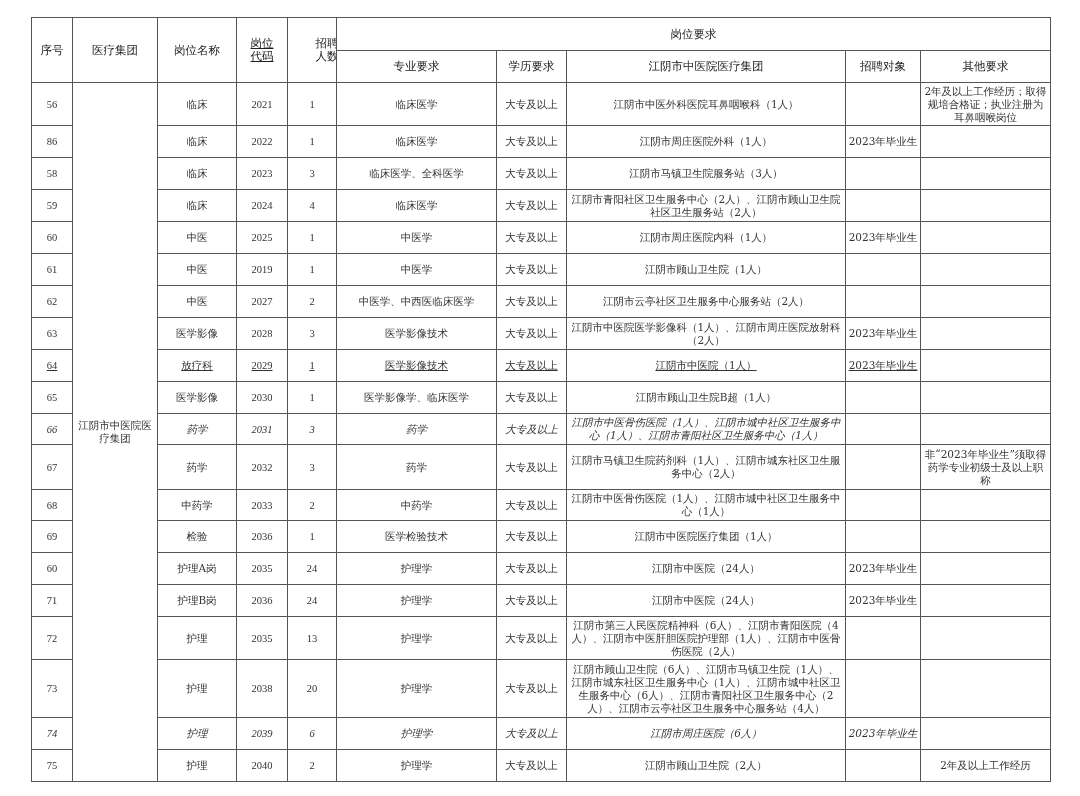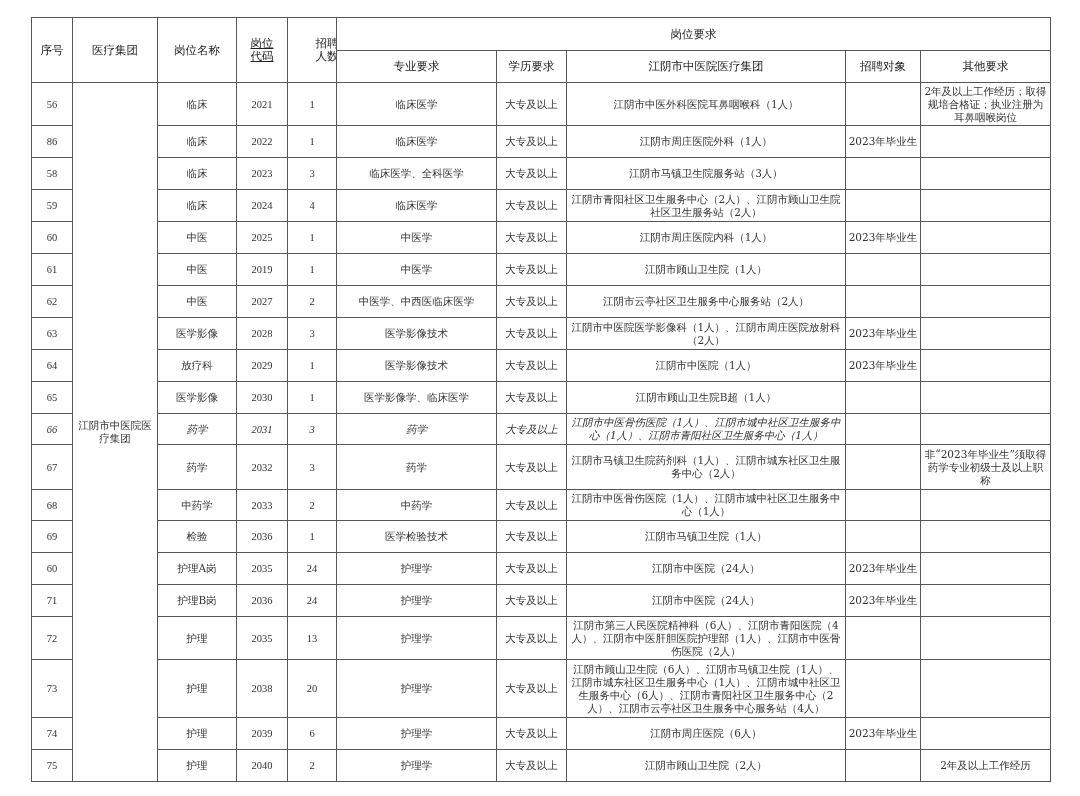--- a/index.html
+++ b/index.html
@@ -131,21 +131,21 @@
         <td class="num">63</td>
         <td>医学影像</td>
         <td class="num">2028</td>
         <td class="num">3</td>
         <td>医学影像技术</td>
         <td>大专及以上</td>
         <td class="unit">江阴市中医院医学影像科（1人）、江阴市周庄医院放射科（2人）</td>
         <td>2023年毕业生</td>
         <td class="other"></td>
       </tr>
-      <tr style="height: 32px;">
+      <tr style="height: 32px; text-decoration: underline;">
         <td class="num">64</td>
         <td>放疗科</td>
         <td class="num">2029</td>
         <td class="num">1</td>
         <td>医学影像技术</td>
         <td>大专及以上</td>
         <td class="unit">江阴市中医院（1人）</td>
         <td>2023年毕业生</td>
         <td class="other"></td>
       </tr>
@@ -193,21 +193,21 @@
         <td></td>
         <td class="other"></td>
       </tr>
       <tr style="height: 32px;">
         <td class="num">69</td>
         <td>检验</td>
         <td class="num">2036</td>
         <td class="num">1</td>
         <td>医学检验技术</td>
         <td>大专及以上</td>
-        <td class="unit">江阴市马镇卫生院（1人）</td>
+        <td class="unit">江阴市中医院医疗集团（1人）</td>
         <td></td>
         <td class="other"></td>
       </tr>
       <tr style="height: 32px;">
         <td class="num">60</td>
         <td>护理A岗</td>
         <td class="num">2035</td>
         <td class="num">24</td>
         <td>护理学</td>
         <td>大专及以上</td>
@@ -241,21 +241,21 @@
         <td class="num">73</td>
         <td>护理</td>
         <td class="num">2038</td>
         <td class="num">20</td>
         <td>护理学</td>
         <td>大专及以上</td>
         <td class="unit">江阴市顾山卫生院（6人）、江阴市马镇卫生院（1人）、江阴市城东社区卫生服务中心（1人）、江阴市城中社区卫生服务中心（6人）、江阴市青阳社区卫生服务中心（2人）、江阴市云亭社区卫生服务中心服务站（4人）</td>
         <td></td>
         <td class="other"></td>
       </tr>
-      <tr style="height: 32px;">
+      <tr style="height: 32px; font-style: italic;">
         <td class="num">74</td>
         <td>护理</td>
         <td class="num">2039</td>
         <td class="num">6</td>
         <td>护理学</td>
         <td>大专及以上</td>
         <td class="unit">江阴市周庄医院（6人）</td>
         <td>2023年毕业生</td>
         <td class="other"></td>
       </tr>

